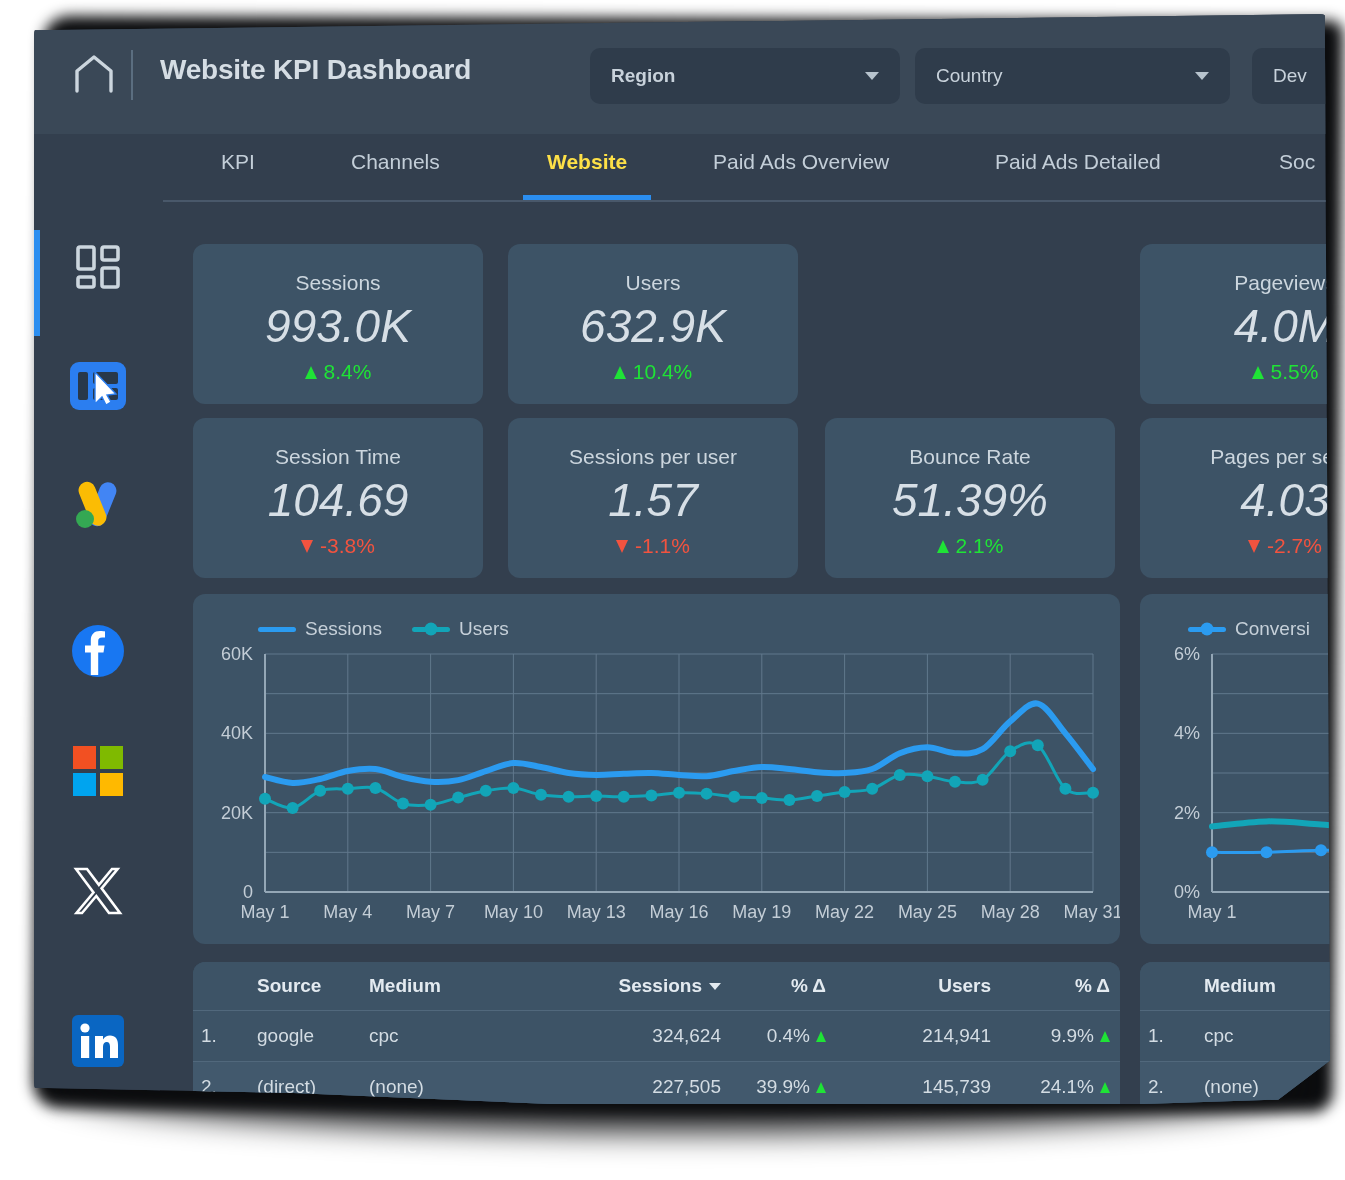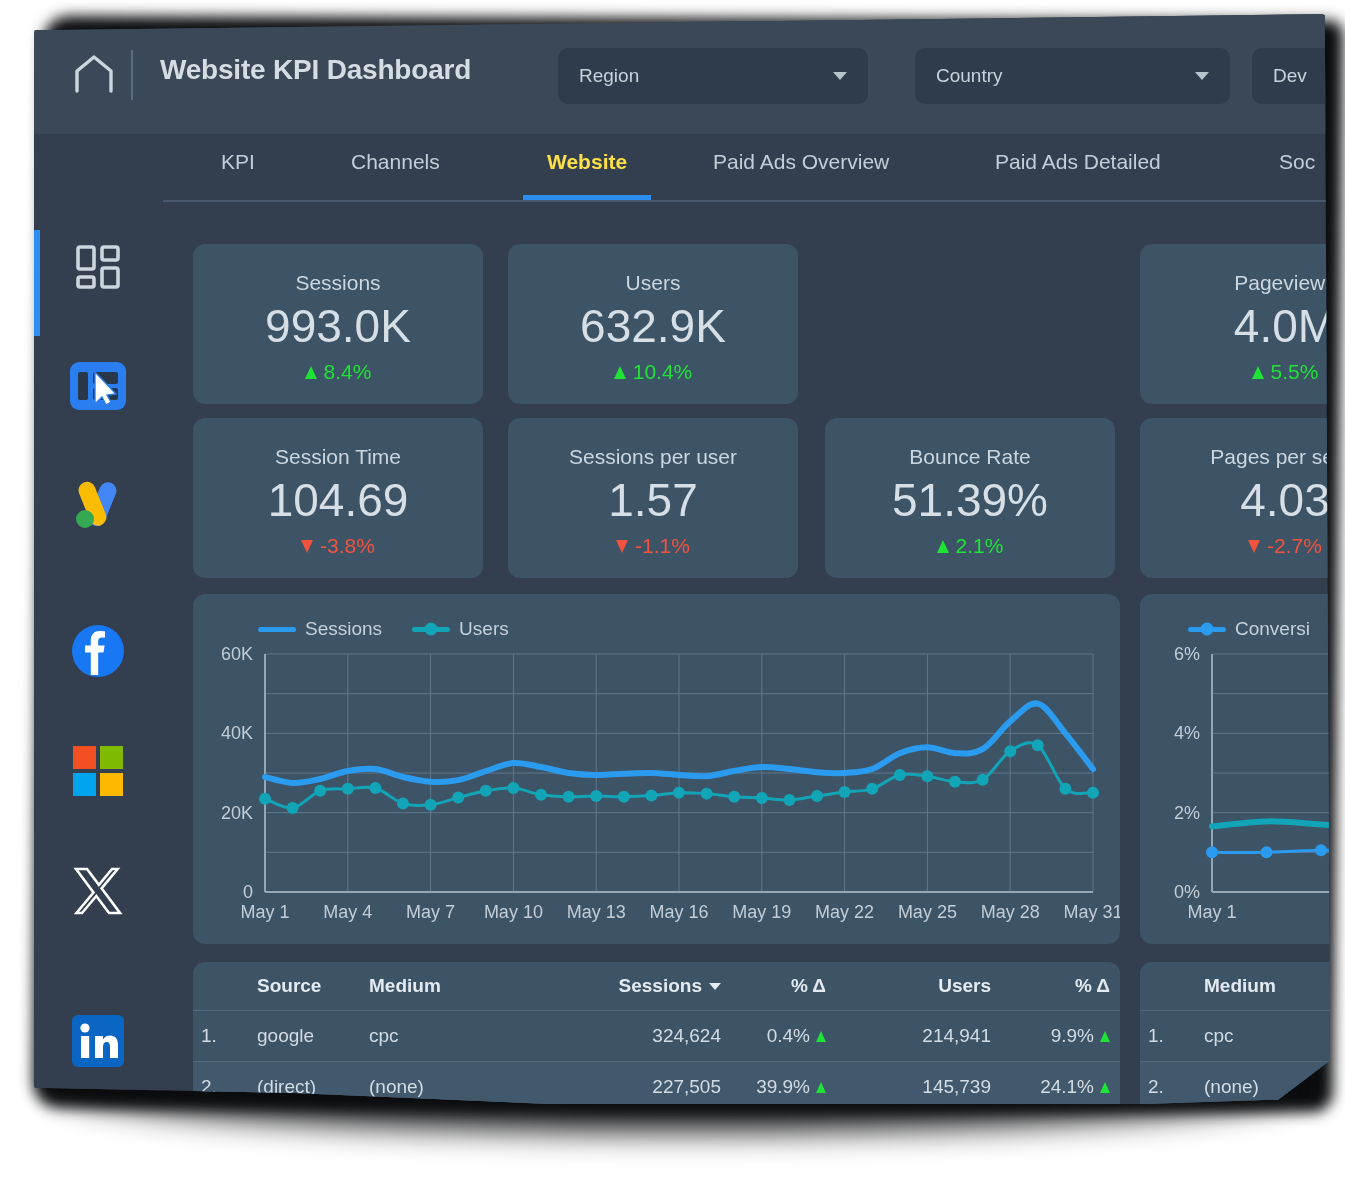--- a/index.html
+++ b/index.html
@@ -62,21 +62,21 @@
     display: flex; align-items: center;
   }
   .filter-chip .chip-label { padding-left: 21px; white-space: nowrap; }
   .filter-chip .chip-caret {
     position: absolute; right: 21px;
     width: 0; height: 0;
     border-left: 7px solid transparent;
     border-right: 7px solid transparent;
     border-top: 8px solid #b7c3cd;
   }
-  #filter-region  { left: 524px; width: 310px; }
+  #filter-region  { left: 556px; width: 310px; font-weight: bold; }
   #filter-country { left: 881px; width: 315px; }
   #filter-device  { left: 1218px; width: 170px; }
 
   
   #tabbar {
     position: absolute; left: 0; top: 120px; width: 1296px; height: 68px;
   }
   #tab-underline-track {
     position: absolute; left: 129px; top: 66px; width: 1170px; height: 2px;
     background: #49586a;
@@ -132,21 +132,21 @@
     border-radius: 12px;
     text-align: center;
     overflow: hidden;
   }
   .kpi-label {
     position: absolute; left: 0; right: 0; top: 27px;
     font-size: 21px; color: #ccd6de; white-space: nowrap;
   }
   .kpi-value {
     position: absolute; left: 0; right: 0; top: 55px;
-    font-size: 46px; color: #d7dfe6; white-space: nowrap;
+    font-size: 46px; color: #d7dfe6; white-space: nowrap; font-style: italic;
   }
   .kpi-delta {
     position: absolute; left: 0; right: 0; top: 116px;
     font-size: 21px; white-space: nowrap;
     display: flex; align-items: center; justify-content: center; gap: 7px;
   }
   .kpi-delta.up { color: #1fe336; }
   .kpi-delta.down { color: #f2533f; }
   .arrow-up {
     width: 0; height: 0;

